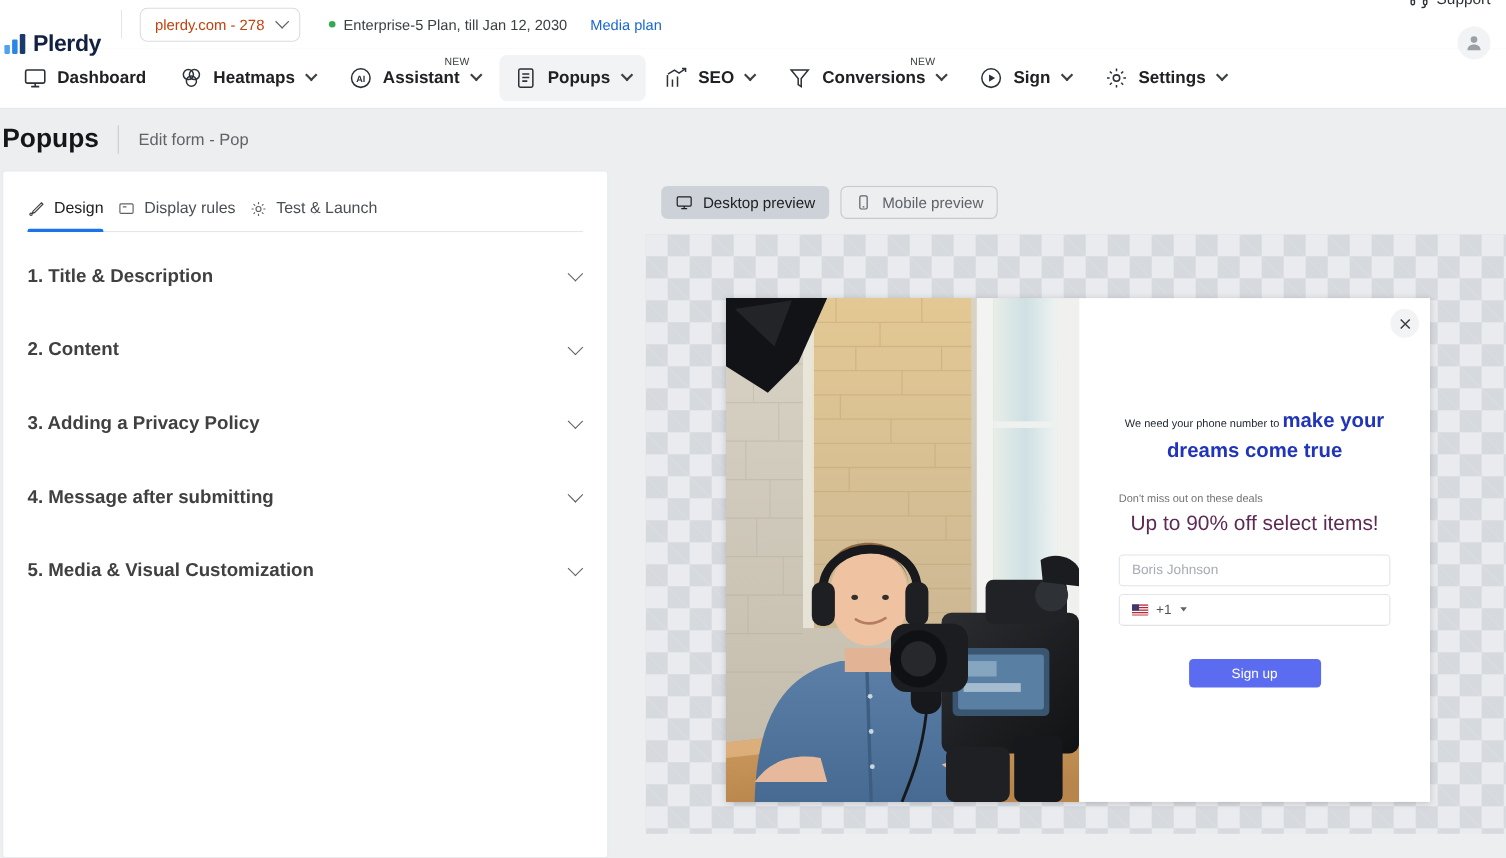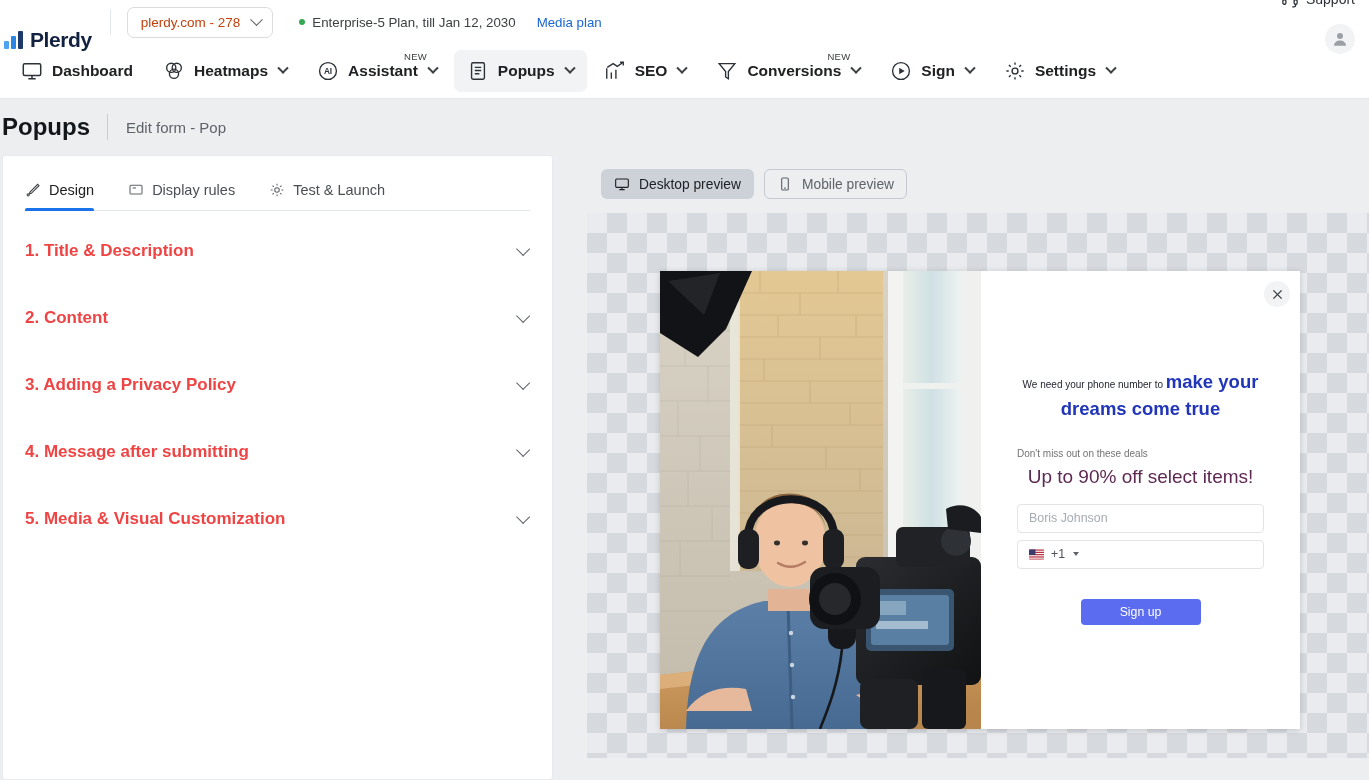--- a/index.html
+++ b/index.html
@@ -72,34 +72,34 @@
   .head-div { width:1px; height:26px; background:#c9ccd1; margin: 0 18px 0 17px; }
   .breadcrumb { font-size: 15px; color:#5f6368; }
 
   
   .content { display:flex; gap: 30px; padding: 0 0 0 2px; height: calc(780px - 44px - 55px - 56px); }
 
   .left-panel {
     width: 551px; background:#fff; border:1px solid #e7eaee;
     border-radius: 3px; padding: 0 22px;
   }
-  .tabs { display:flex; gap: 34px; border-bottom:1px solid #e4e7ea; padding-top: 26px; }
+  .tabs { display:flex; gap: 13px; border-bottom:1px solid #e4e7ea; padding-top: 26px; }
   .tab { display:flex; align-items:center; gap:8px; padding-bottom: 12px;
          font-size: 14.5px; color:#4a4f55; cursor:pointer; position:relative; }
   .tab.active { color:#202124; }
   .tab.active::after { content:""; position:absolute; left:0; right:0; bottom:-1px;
                        height:3px; background:#1a73e8; border-radius:2px 2px 0 0; }
   .tab svg { display:block; }
 
   .accordion { padding-top: 6px; }
   .acc-row {
     display:flex; align-items:center; justify-content:space-between;
     height: 67px; cursor:pointer;
   }
-  .acc-title { font-size: 17px; font-weight:bold; color:#ef4444; }
+  .acc-title { font-size: 17px; font-weight:bold; color:#404040; }
   .acc-chev { width:10px; height:10px; border-right:1.8px solid #5f6368;
               border-bottom:1.8px solid #5f6368; transform: rotate(45deg) translateY(-3px); margin-right:4px; }
 
   
   .right-panel { flex:1; }
   .preview-bar { height: 58px; display:flex; align-items:center; gap: 10px; padding-left: 18px; }
   .pv-btn {
     display:flex; align-items:center; gap: 9px; height: 30px; padding: 0 12px;
     border-radius: 6px; font-size: 13.8px; cursor:pointer;
   }

